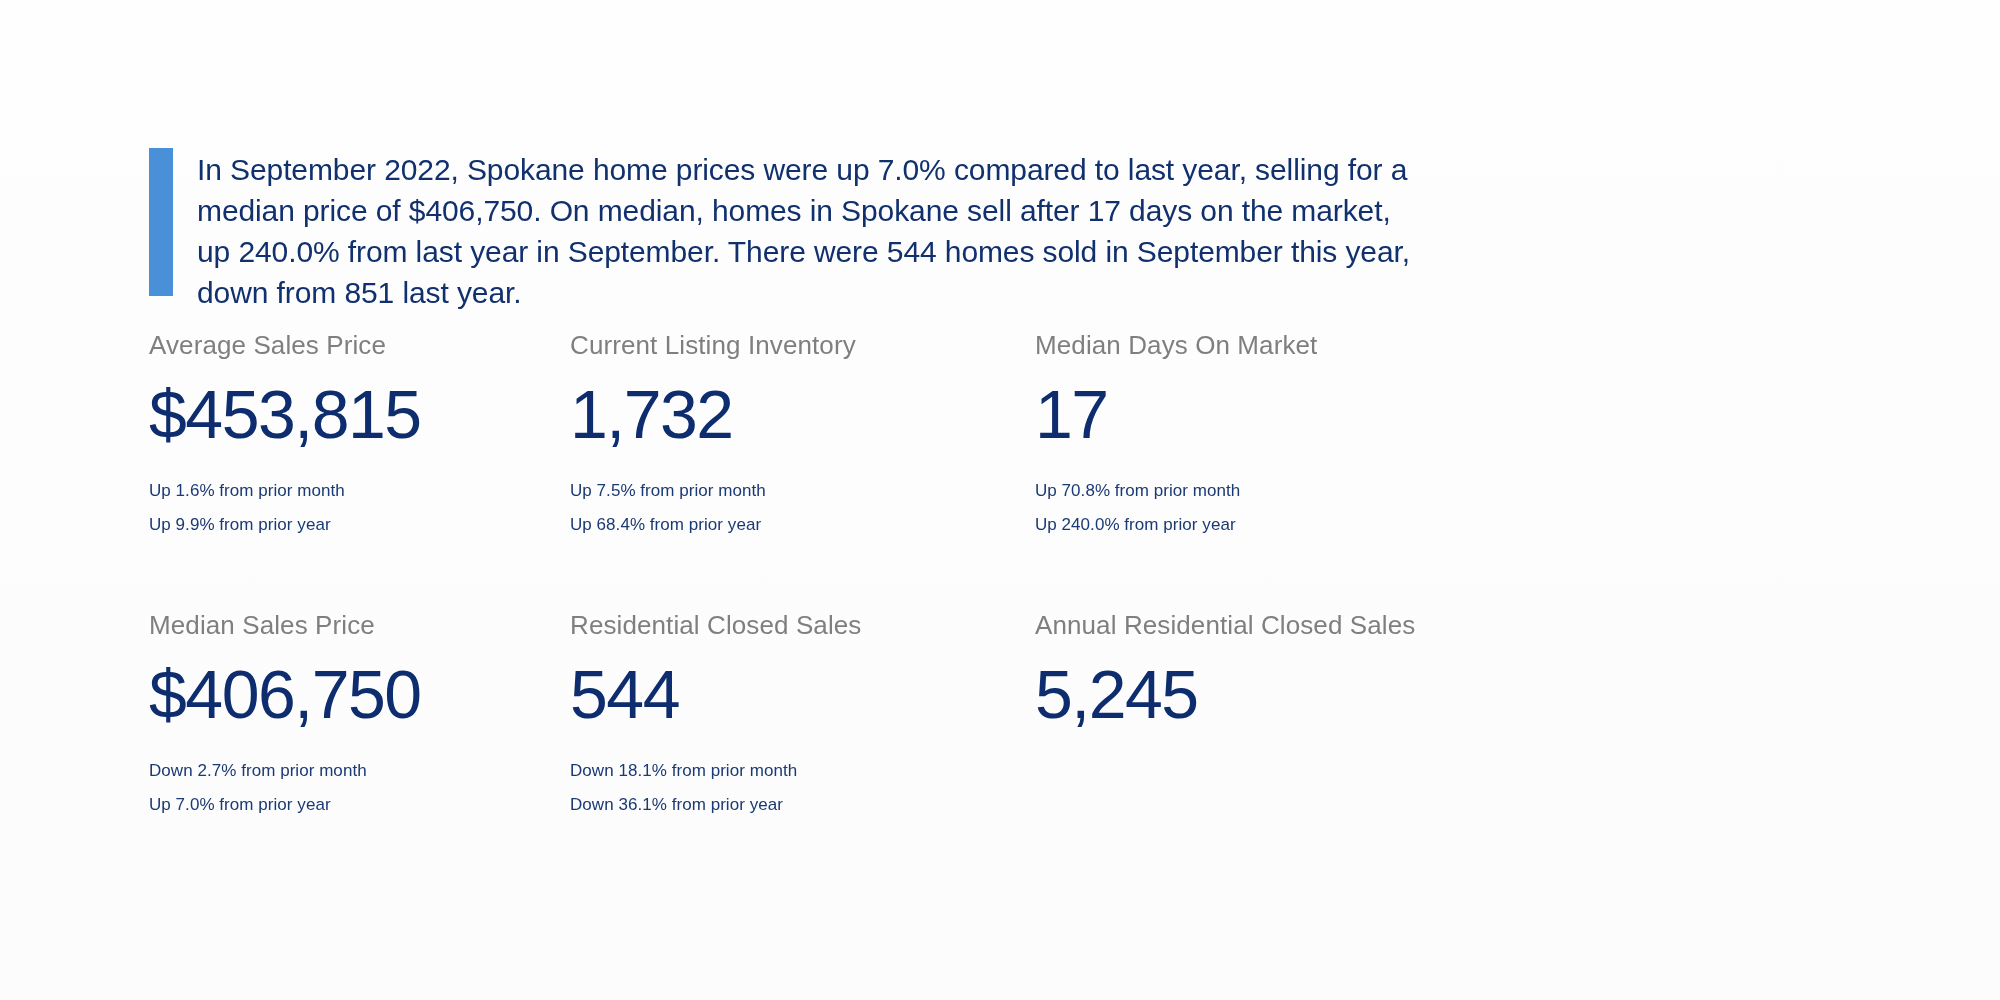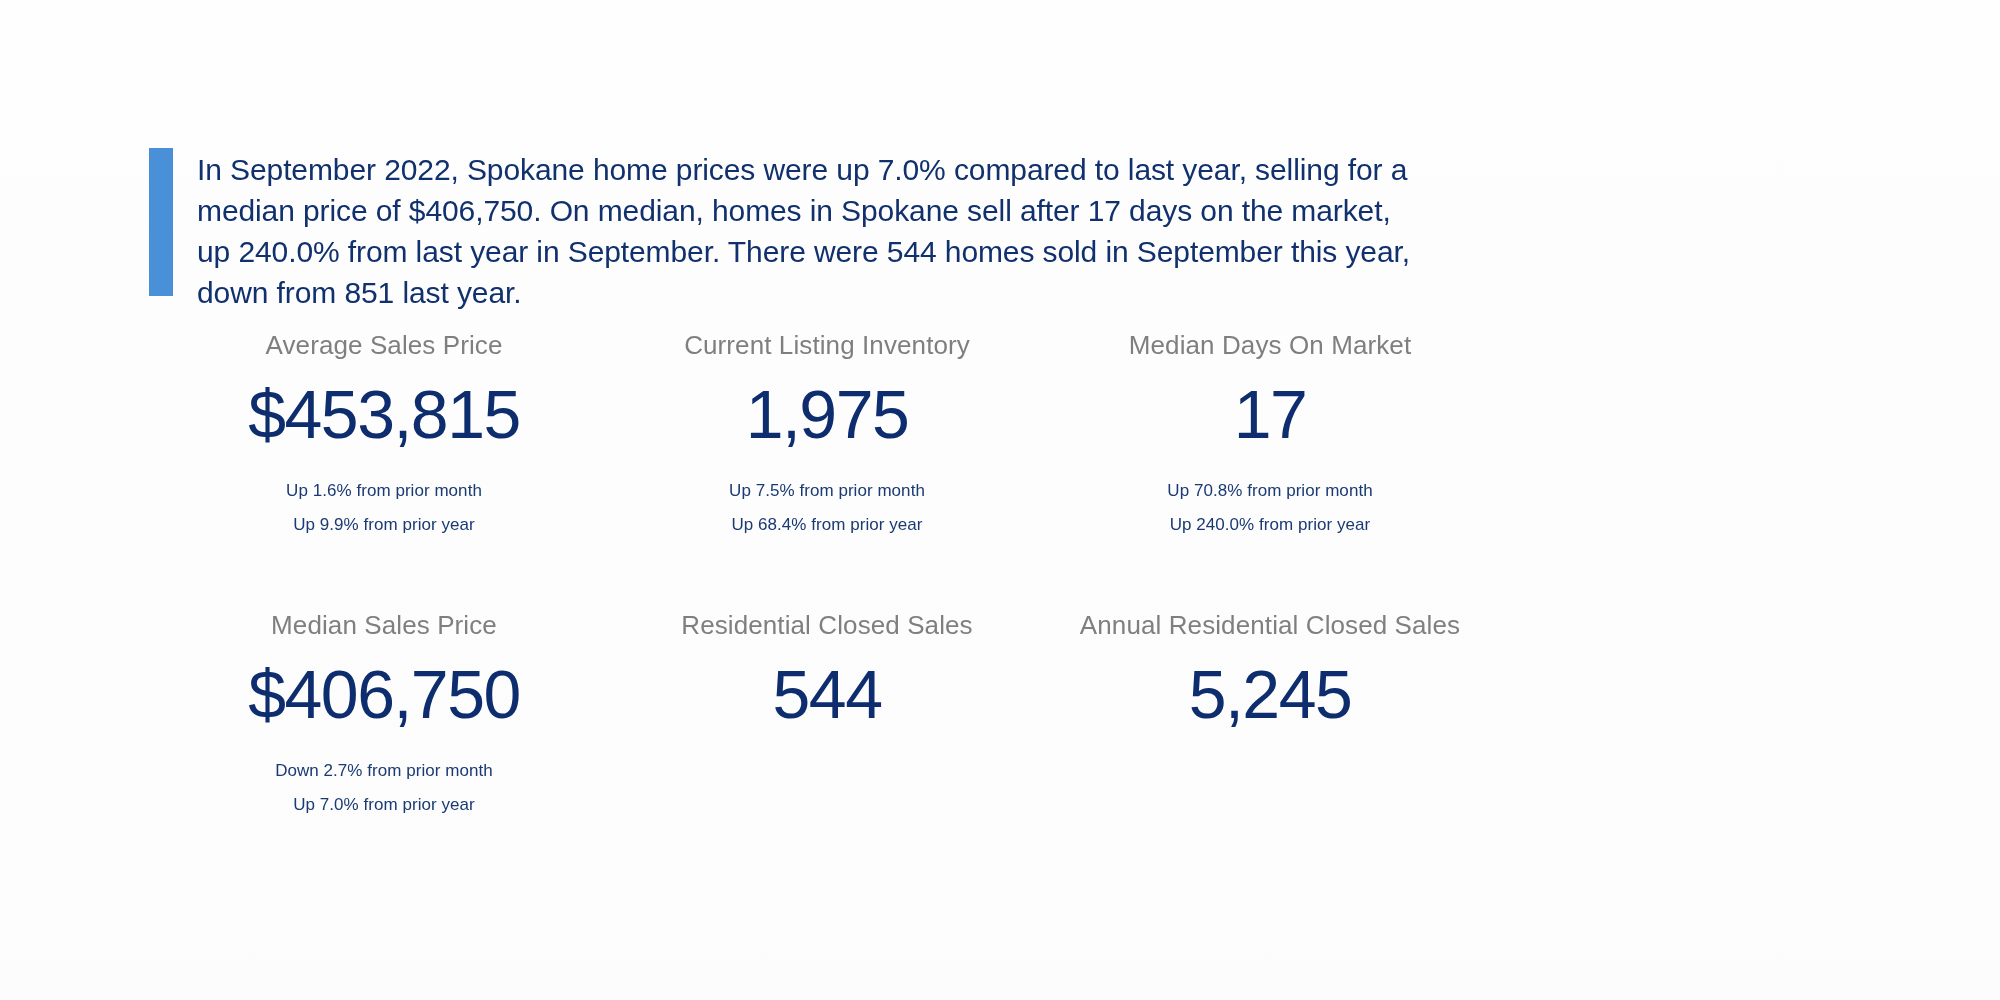--- a/index.html
+++ b/index.html
@@ -50,37 +50,36 @@
   }
 
   
   #stats-grid {
     position: absolute;
     left: 149px;
     top: 330px;
     width: 1320px;
     height: 560px;
     overflow: hidden;
-    text-align: center;
   }
 
   .stat-row {
     position: relative;
     height: 280px;
   }
 
   .stat-cell {
     position: absolute;
     top: 0;
     width: 470px;
     white-space: nowrap;
   }
 
   .stat-cell.col-0 { left: 0px; }
-  .stat-cell.col-1 { left: 443px; }
+  .stat-cell.col-1 { left: 421px; }
   .stat-cell.col-2 { left: 886px; }
 
   .stat-label {
     color: #7f7f7f;
     font-size: 26px;
     line-height: 30px;
     letter-spacing: 0.1px;
     height: 30px;
   }
 
@@ -123,21 +122,21 @@
         <div class="stat-label">Average Sales Price</div>
         <div class="stat-value">$453,815</div>
         <div class="stat-notes">
           <div class="stat-note">Up 1.6% from prior month</div>
           <div class="stat-note">Up 9.9% from prior year</div>
         </div>
       </div>
 
       <div class="stat-cell col-1">
         <div class="stat-label">Current Listing Inventory</div>
-        <div class="stat-value">1,975</div>
+        <div class="stat-value">1,732</div>
         <div class="stat-notes">
           <div class="stat-note">Up 7.5% from prior month</div>
           <div class="stat-note">Up 68.4% from prior year</div>
         </div>
       </div>
 
       <div class="stat-cell col-2">
         <div class="stat-label">Median Days On Market</div>
         <div class="stat-value">17</div>
         <div class="stat-notes">
@@ -155,20 +154,24 @@
         <div class="stat-value">$406,750</div>
         <div class="stat-notes">
           <div class="stat-note">Down 2.7% from prior month</div>
           <div class="stat-note">Up 7.0% from prior year</div>
         </div>
       </div>
 
       <div class="stat-cell col-1">
         <div class="stat-label">Residential Closed Sales</div>
         <div class="stat-value">544</div>
+        <div class="stat-notes">
+          <div class="stat-note">Down 18.1% from prior month</div>
+          <div class="stat-note">Down 36.1% from prior year</div>
+        </div>
       </div>
 
       <div class="stat-cell col-2">
         <div class="stat-label">Annual Residential Closed Sales</div>
         <div class="stat-value">5,245</div>
       </div>
 
     </div>
 
   </div>

